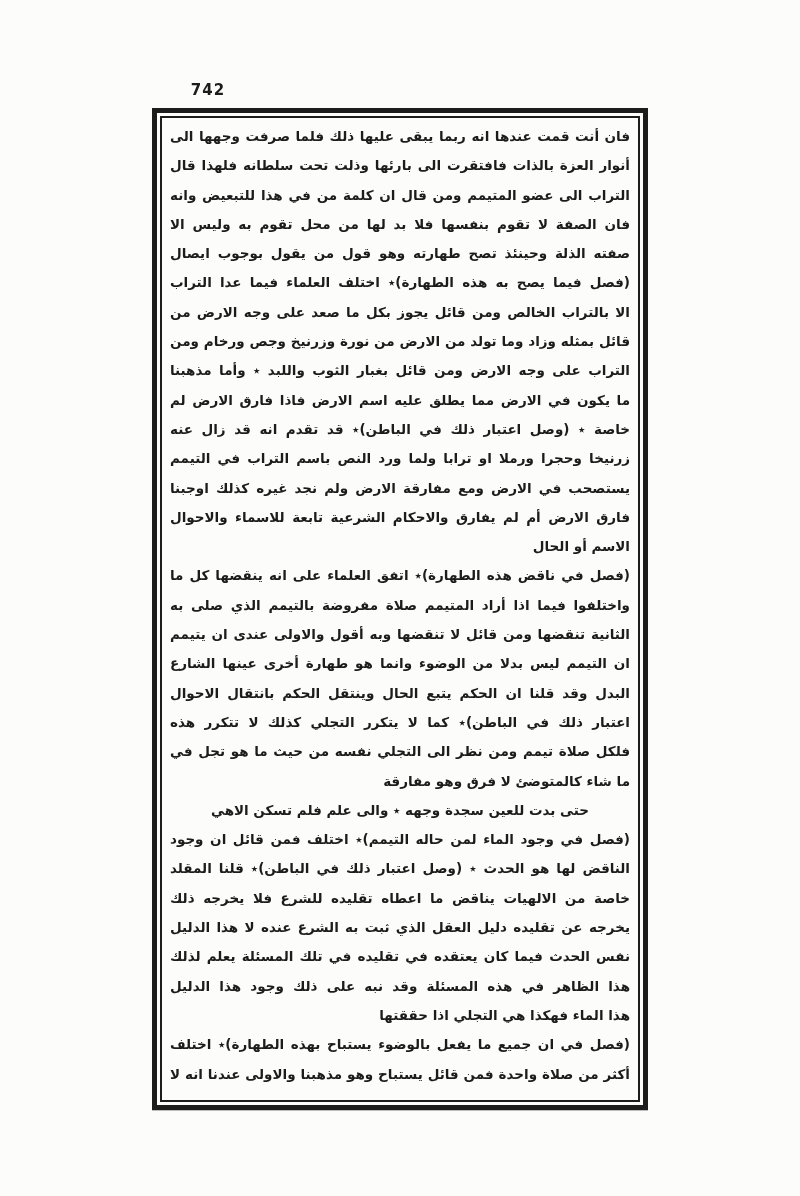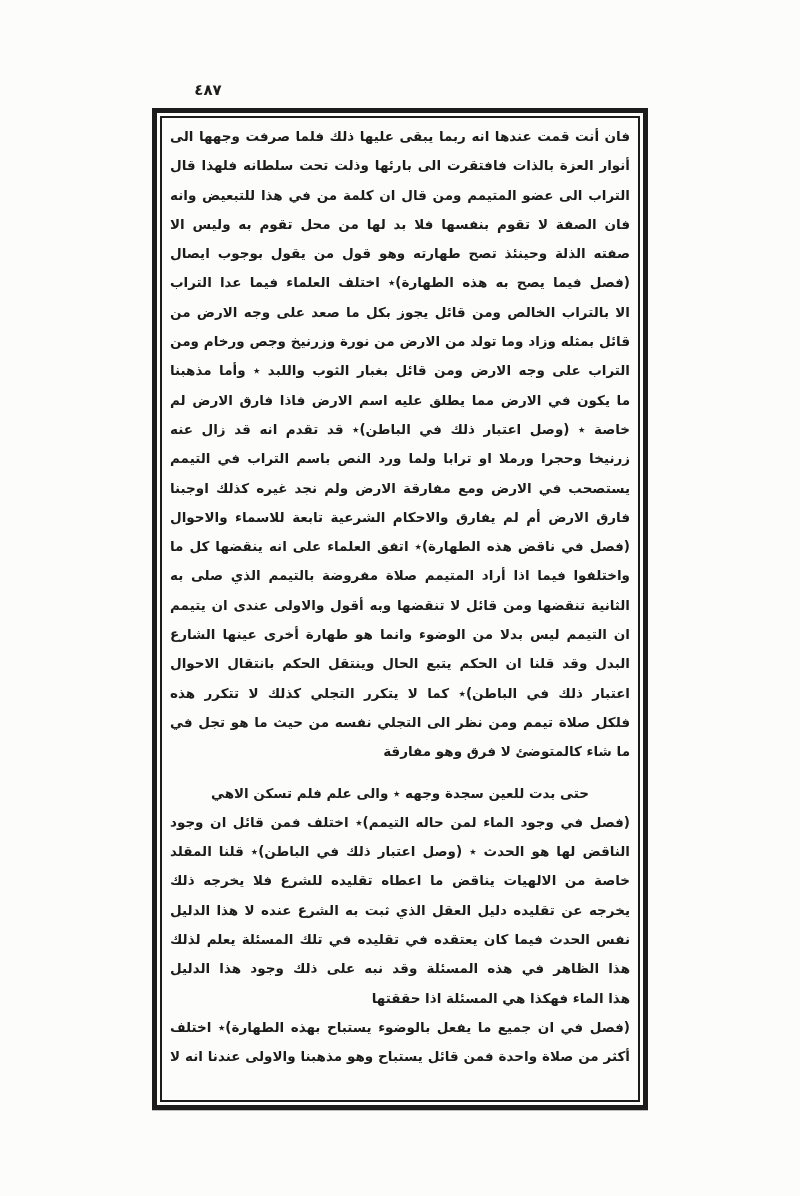--- a/index.html
+++ b/index.html
@@ -27,57 +27,58 @@
   .text-block{
     direction:rtl;unicode-bidi:embed;
     color:var(--ink);
     font-size:13.5px;font-weight:bold;
   }
   .ln{
     height:29.3px;line-height:29.3px;overflow:hidden;
     text-align:justify;text-align-last:justify;
   }
   .ln.end{text-align-last:right;}
-  .ln.center{text-align:right;text-align-last:center;margin-top:12px;}
+  .ln.center{text-align:right;text-align-last:center;}
 </style>
 </head>
 <body>
 
-<div class="page-number">٤٨٧</div>
+<div class="page-number">742</div>
 
 <div class="frame">
   <div class="frame-inner">
     <div class="text-block">
       <div class="ln">فان أنت قمت عندها انه ربما يبقى عليها ذلك فلما صرفت وجهها الى ذاتها او صفتها زالت عنها</div>
       <div class="ln">أنوار العزة بالذات فافتقرت الى بارئها وذلت تحت سلطانه فلهذا قال من قال انه لا يجب ايصال</div>
       <div class="ln">التراب الى عضو المتيمم ومن قال ان كلمة من في هذا للتبعيض وانه لابد من ايصال التراب الى العضو</div>
       <div class="ln">فان الصفة لا تقوم بنفسها فلا بد لها من محل تقوم به وليس الا حقيقة الانسان فلابد ان تكون</div>
       <div class="ln">صفته الذلة وحينئذ تصح طهارته وهو قول من يقول بوجوب ايصال التراب الى عضو المتيمم</div>
       <div class="ln">(فصل فيما يصح به هذه الطهارة)٭ اختلف العلماء فيما عدا التراب فمن قائل لا يجوز التيمم</div>
       <div class="ln">الا بالتراب الخالص ومن قائل يجوز بكل ما صعد على وجه الارض من رمل وحصى وتراب ومن</div>
       <div class="ln">قائل بمثله وزاد وما تولد من الارض من نورة وزرنيخ وجص ورخام ومن قائل باشتراط كون</div>
       <div class="ln">التراب على وجه الارض ومن قائل بغبار الثوب واللبد ٭ وأما مذهبنا فانه يجوز التيمم بكل</div>
       <div class="ln">ما يكون في الارض مما يطلق عليه اسم الارض فاذا فارق الارض لم يجز من ذلك الا التراب</div>
       <div class="ln">خاصة ٭ (وصل اعتبار ذلك في الباطن)٭ قد تقدم انه قد زال عنه بالانتقال اسم الارض وسمى</div>
       <div class="ln">زرنيخا وحجرا ورملا او ترابا ولما ورد النص باسم التراب في التيمم وجدنا هذا الاسم</div>
       <div class="ln">يستصحب في الارض ومع مفارقة الارض ولم نجد غيره كذلك اوجبنا التيمم بالتراب سواء</div>
       <div class="ln">فارق الارض أم لم يفارق والاحكام الشرعية تابعة للاسماء والاحوال وينتقل الحكم بانتقال</div>
+      <div class="ln end">الاسم أو الحال</div>
       <div class="ln">(فصل في ناقض هذه الطهارة)٭ اتفق العلماء على انه ينقضها كل ما ينقض الوضوء والطهر</div>
       <div class="ln">واختلفوا فيما اذا أراد المتيمم صلاة مفروضة بالتيمم الذي صلى به غيرها فمن قائل ان ارادة الصلاة</div>
       <div class="ln">الثانية تنقضها ومن قائل لا تنقضها وبه أقول والاولى عندى ان يتيمم ولا بد لان مذهبنا</div>
       <div class="ln">ان التيمم ليس بدلا من الوضوء وانما هو طهارة أخرى عينها الشارع بشرط خاص لا على وجه</div>
       <div class="ln">البدل وقد قلنا ان الحكم يتبع الحال وينتقل الحكم بانتقال الاحوال والاسماء ٭ (وصل</div>
       <div class="ln">اعتبار ذلك في الباطن)٭ كما لا يتكرر التجلي كذلك لا تتكرر هذه الطهارة بل لكل تجل طهارة</div>
       <div class="ln">فلكل صلاة تيمم ومن نظر الى التجلي نفسه من حيث ما هو تجل في كذا قال يصلى بالتيمم الواحد</div>
       <div class="ln end">ما شاء كالمتوضئ لا فرق وهو مفارقة</div>
       <div class="ln center">حتى بدت للعين سجدة وجهه ٭ والى علم فلم تسكن الاهي</div>
       <div class="ln">(فصل في وجود الماء لمن حاله التيمم)٭ اختلف فمن قائل ان وجود الماء ينقضها ومن قائل ان</div>
       <div class="ln">الناقض لها هو الحدث ٭ (وصل اعتبار ذلك في الباطن)٭ قلنا المقلد يقوم له دليل في مسئلة</div>
       <div class="ln">خاصة من الالهيات يناقض ما اعطاه تقليده للشرع فلا يخرجه ذلك الدليل عن تقليده وانما</div>
       <div class="ln">يخرجه عن تقليده دليل العقل الذي ثبت به الشرع عنده لا هذا الدليل الخاص فاذا ظهر</div>
       <div class="ln">نفس الحدث فيما كان يعتقده في تقليده في تلك المسئلة يعلم لذلك ان الشارع لم يكن مقصوده</div>
       <div class="ln">هذا الظاهر في هذه المسئلة وقد نبه على ذلك وجود هذا الدليل الطارئ الذي هو بمنزلة وجود</div>
-      <div class="ln end">هذا الماء فهكذا هي المسئلة اذا حققتها</div>
+      <div class="ln end">هذا الماء فهكذا هي التجلي اذا حققتها</div>
       <div class="ln">(فصل في ان جميع ما يفعل بالوضوء يستباح بهذه الطهارة)٭ اختلف العلماء هل يستباح بها</div>
       <div class="ln">أكثر من صلاة واحدة فمن قائل يستباح وهو مذهبنا والاولى عندنا انه لا يستباح ومن قائل</div>
     </div>
   </div>
 </div>
 
 </body></html>

